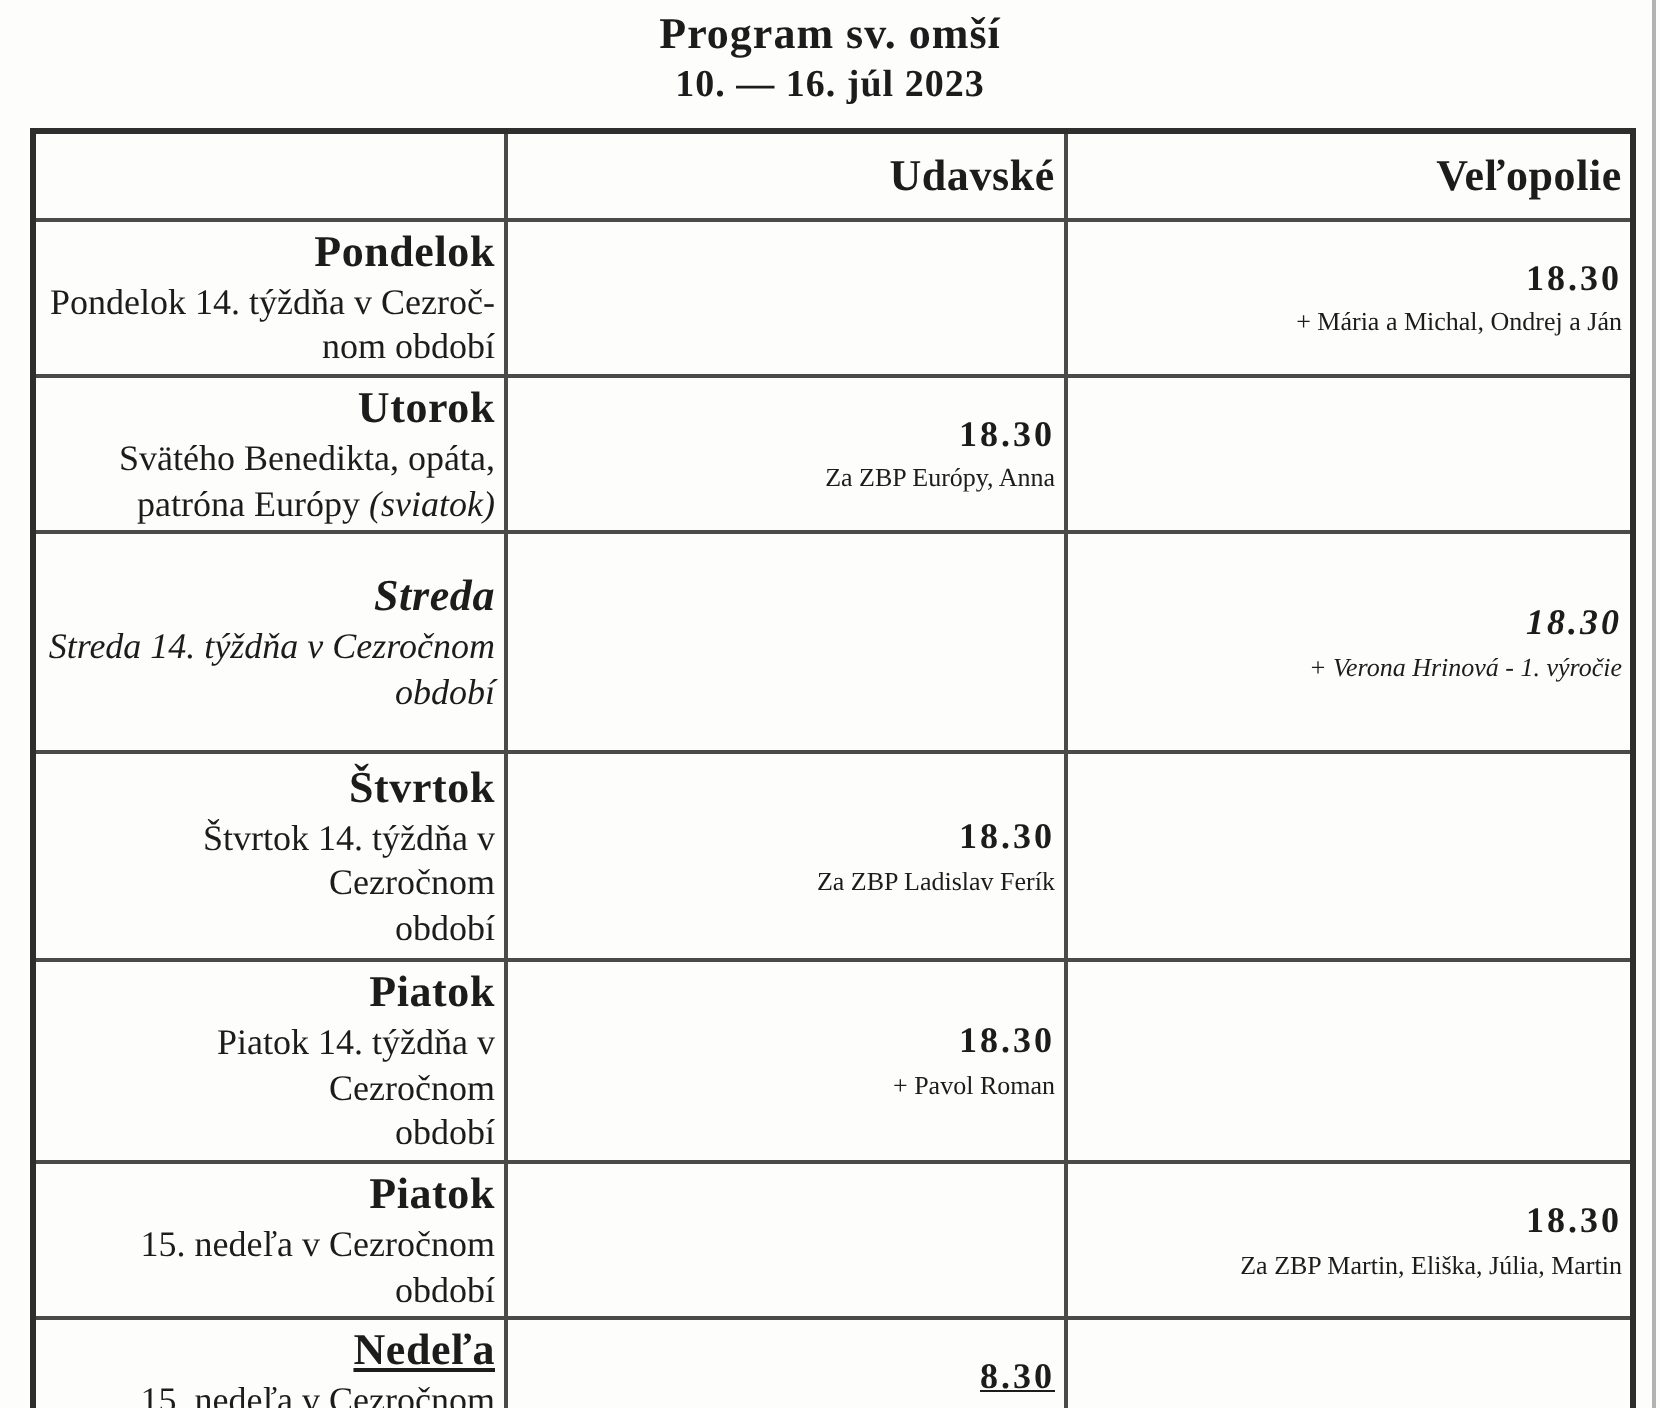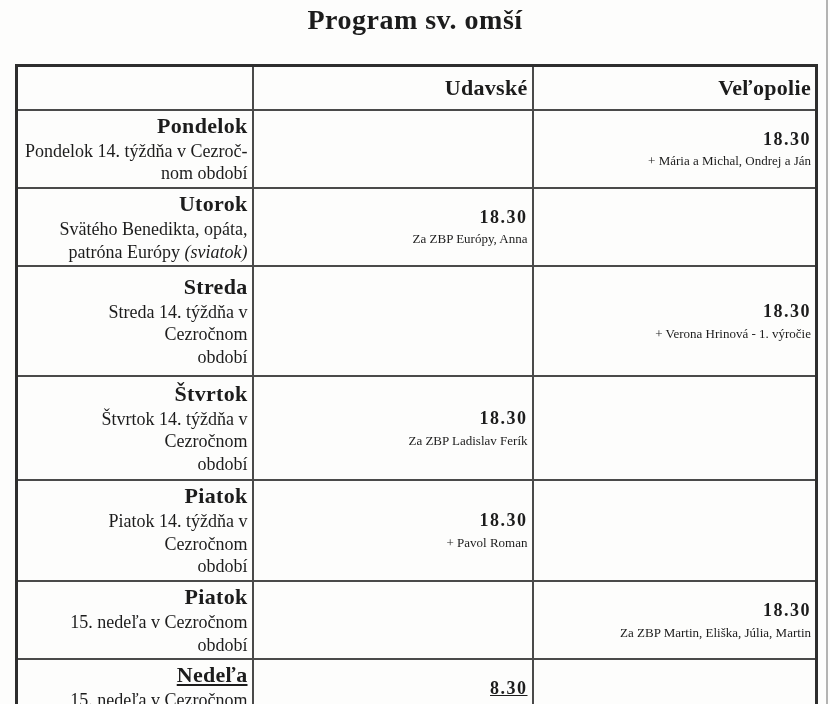--- a/index.html
+++ b/index.html
@@ -4,21 +4,21 @@
 <style>
   html,body{margin:0;padding:0;}
   body{
     width:830px;height:704px;position:relative;overflow:hidden;
     background:#fdfdfc;
     font-family:"Liberation Serif","DejaVu Serif",serif;
     color:#1c1c1c;
   }
   .titleblock{ text-align:center; padding-top:4px; }
   .title{
-    font-size:28px; font-weight:bold; letter-spacing:0.5px;
+    font-size:22px; font-weight:bold; letter-spacing:0.5px;
   }
   .subtitle{
     font-size:19px; font-weight:bold; margin-top:2px; letter-spacing:0.5px;
   }
   table.schedule{
     position:absolute; left:15px; top:64px; width:803px;
     border-collapse:collapse; table-layout:fixed;
     border:3px solid #2e2e2e;
   }
   table.schedule th, table.schedule td{
@@ -26,21 +26,21 @@
     text-align:right; overflow:hidden;
   }
   thead tr{ height:44px; }
   th{ font-size:22px; font-weight:bold; letter-spacing:0.3px; }
   col.c-day{ width:29.5%; }
   col.c-ud{ width:35%; }
   col.c-ve{ width:35.5%; }
   
   tbody tr:nth-child(1){ height:68px; }
   tbody tr:nth-child(2){ height:71px; }
-  tbody tr:nth-child(3){ height:110px; }
+  tbody tr:nth-child(3){ height:110px;font-style:italic; }
   tbody tr:nth-child(4){ height:104px; }
   tbody tr:nth-child(5){ height:62px; }
   tbody tr:nth-child(6){ height:78px; }
   tbody tr:nth-child(7){ height:66px;text-decoration:underline; }
   .day{
     font-size:22px; font-weight:bold; letter-spacing:0.3px; line-height:1.15;
   }
   .desc{
     font-size:18px; line-height:1.25; margin-top:2px;
   }
@@ -54,20 +54,21 @@
   .edge-artifact{
     position:absolute; top:0; right:2px; width:2px; height:704px;
     background:#9a9a9a; opacity:.75;
   }
 </style>
 </head>
 <body>
 
 <div class="titleblock">
   <div class="title">Program sv. omší</div>
+  <div class="subtitle">10. — 16. júl 2023</div>
 </div>
 
 <table class="schedule">
   <colgroup>
     <col class="c-day">
       <col class="c-ud">
       <col class="c-ve">
   </colgroup>
   <thead>
     <tr>

